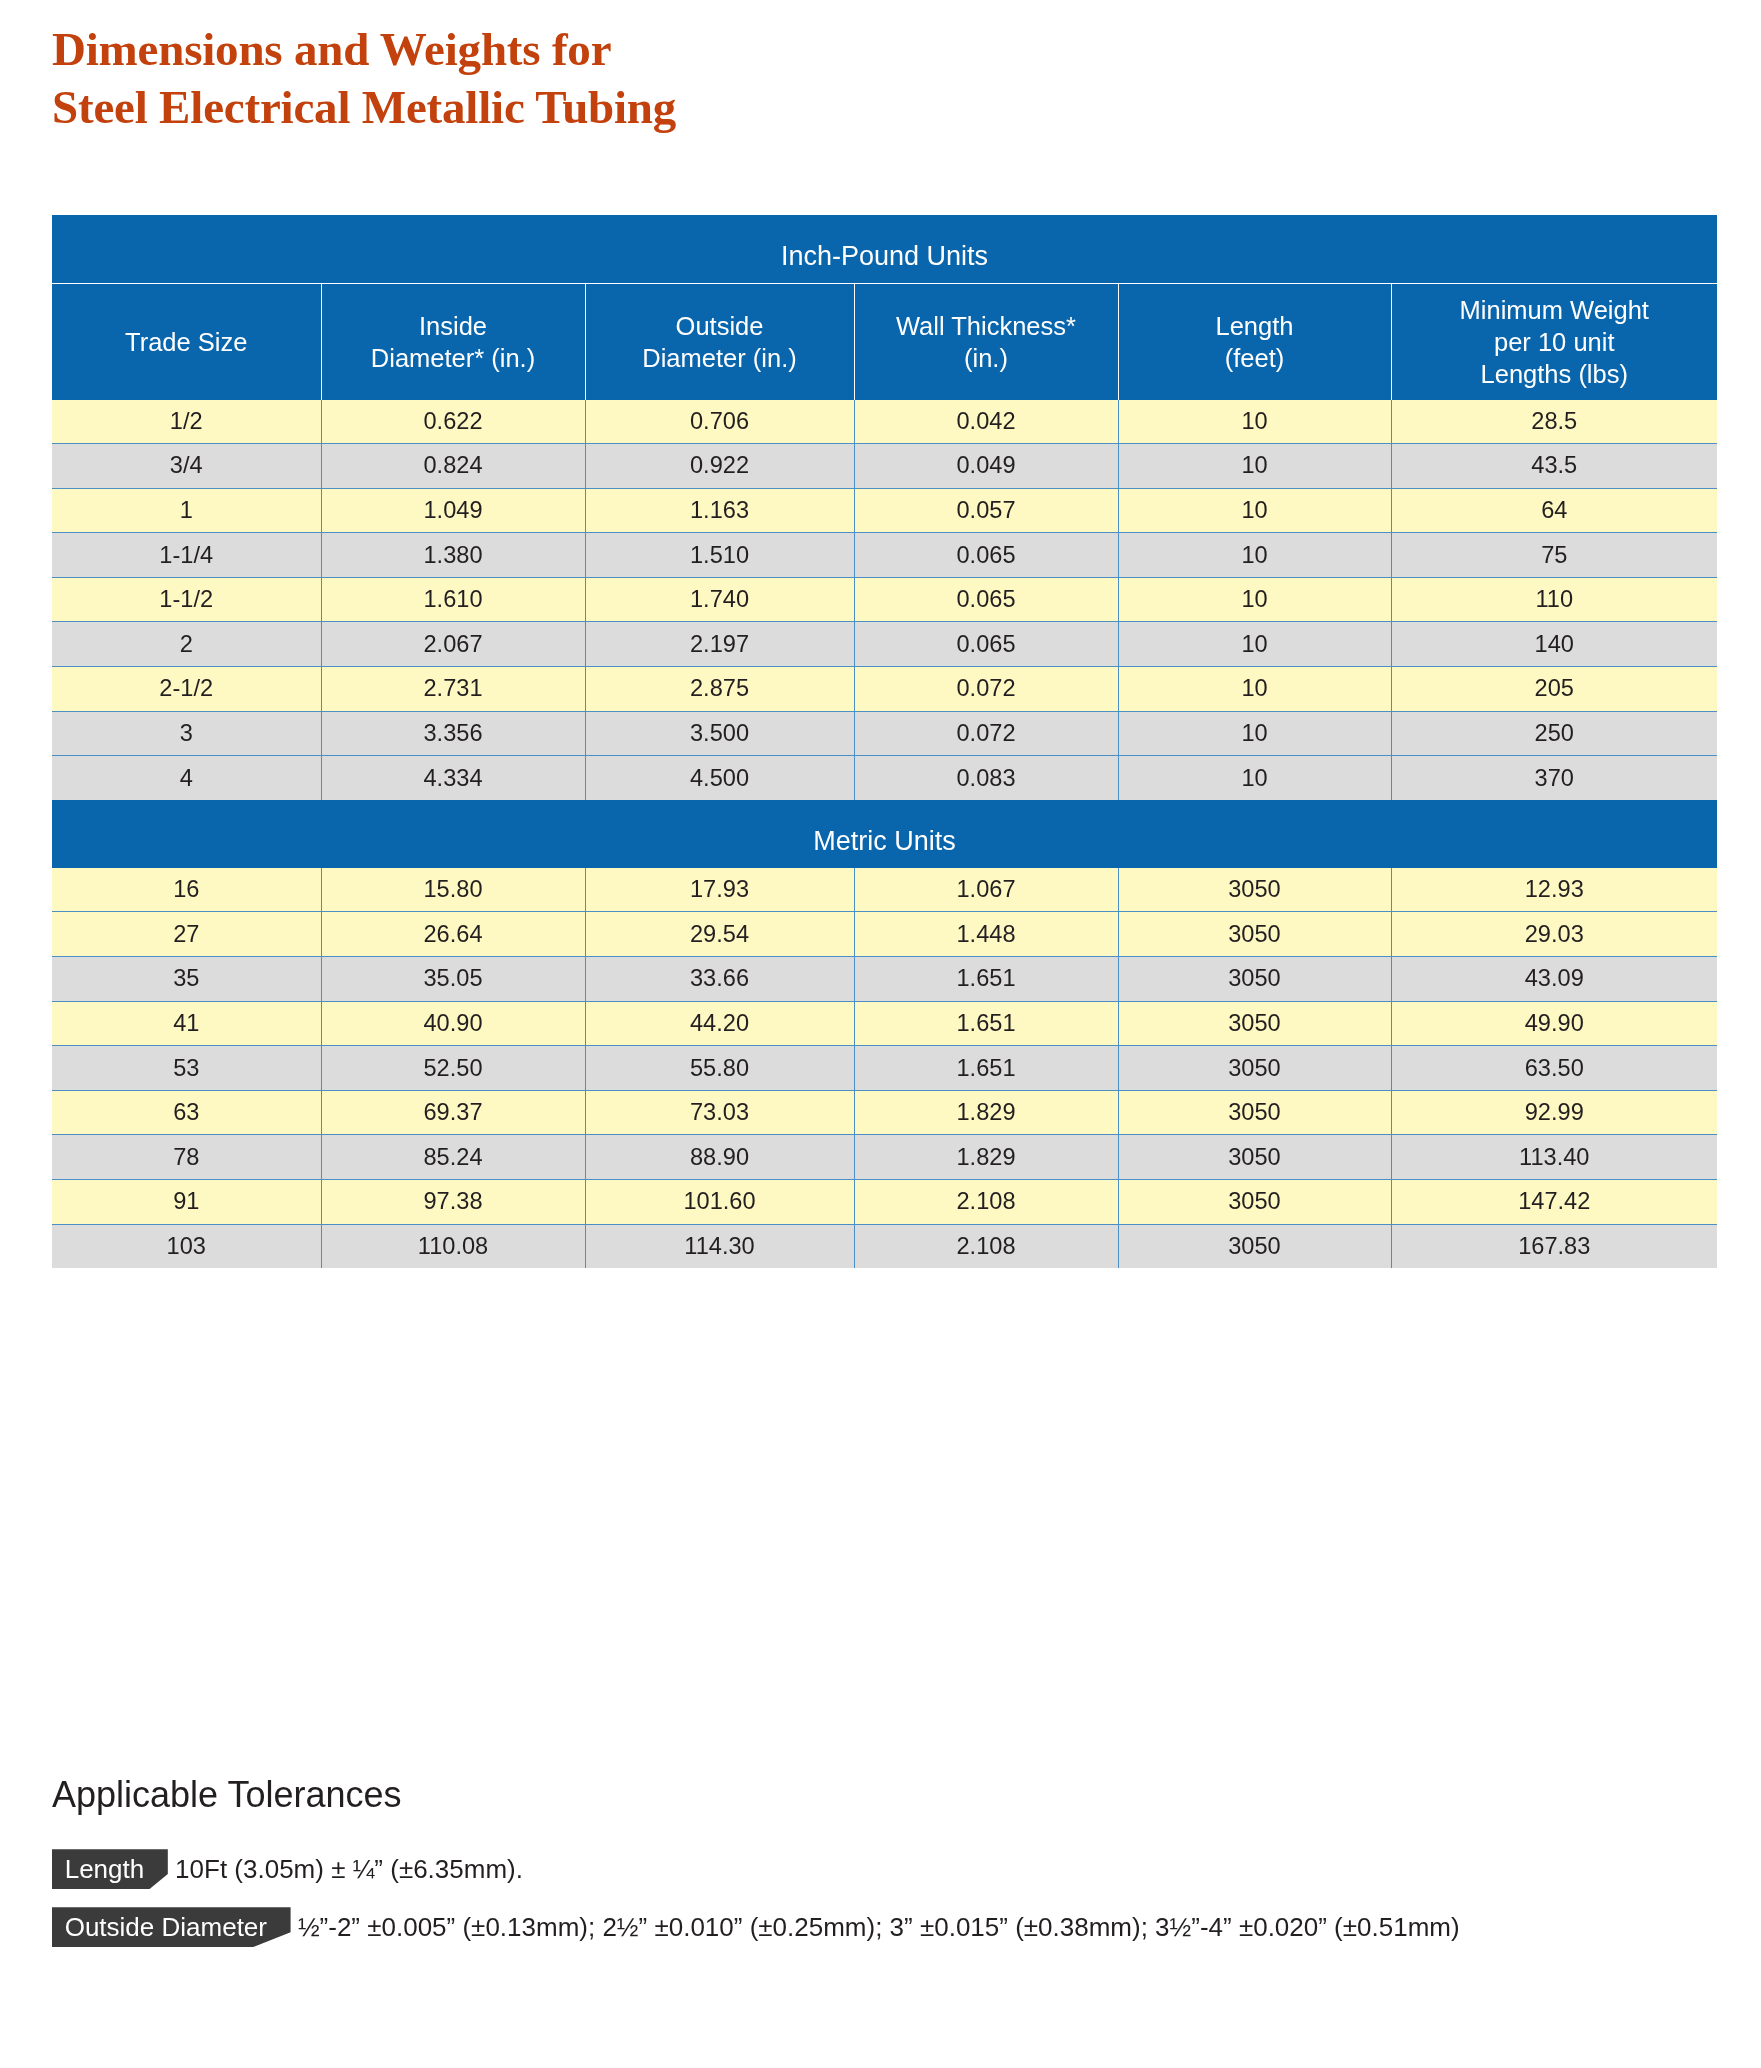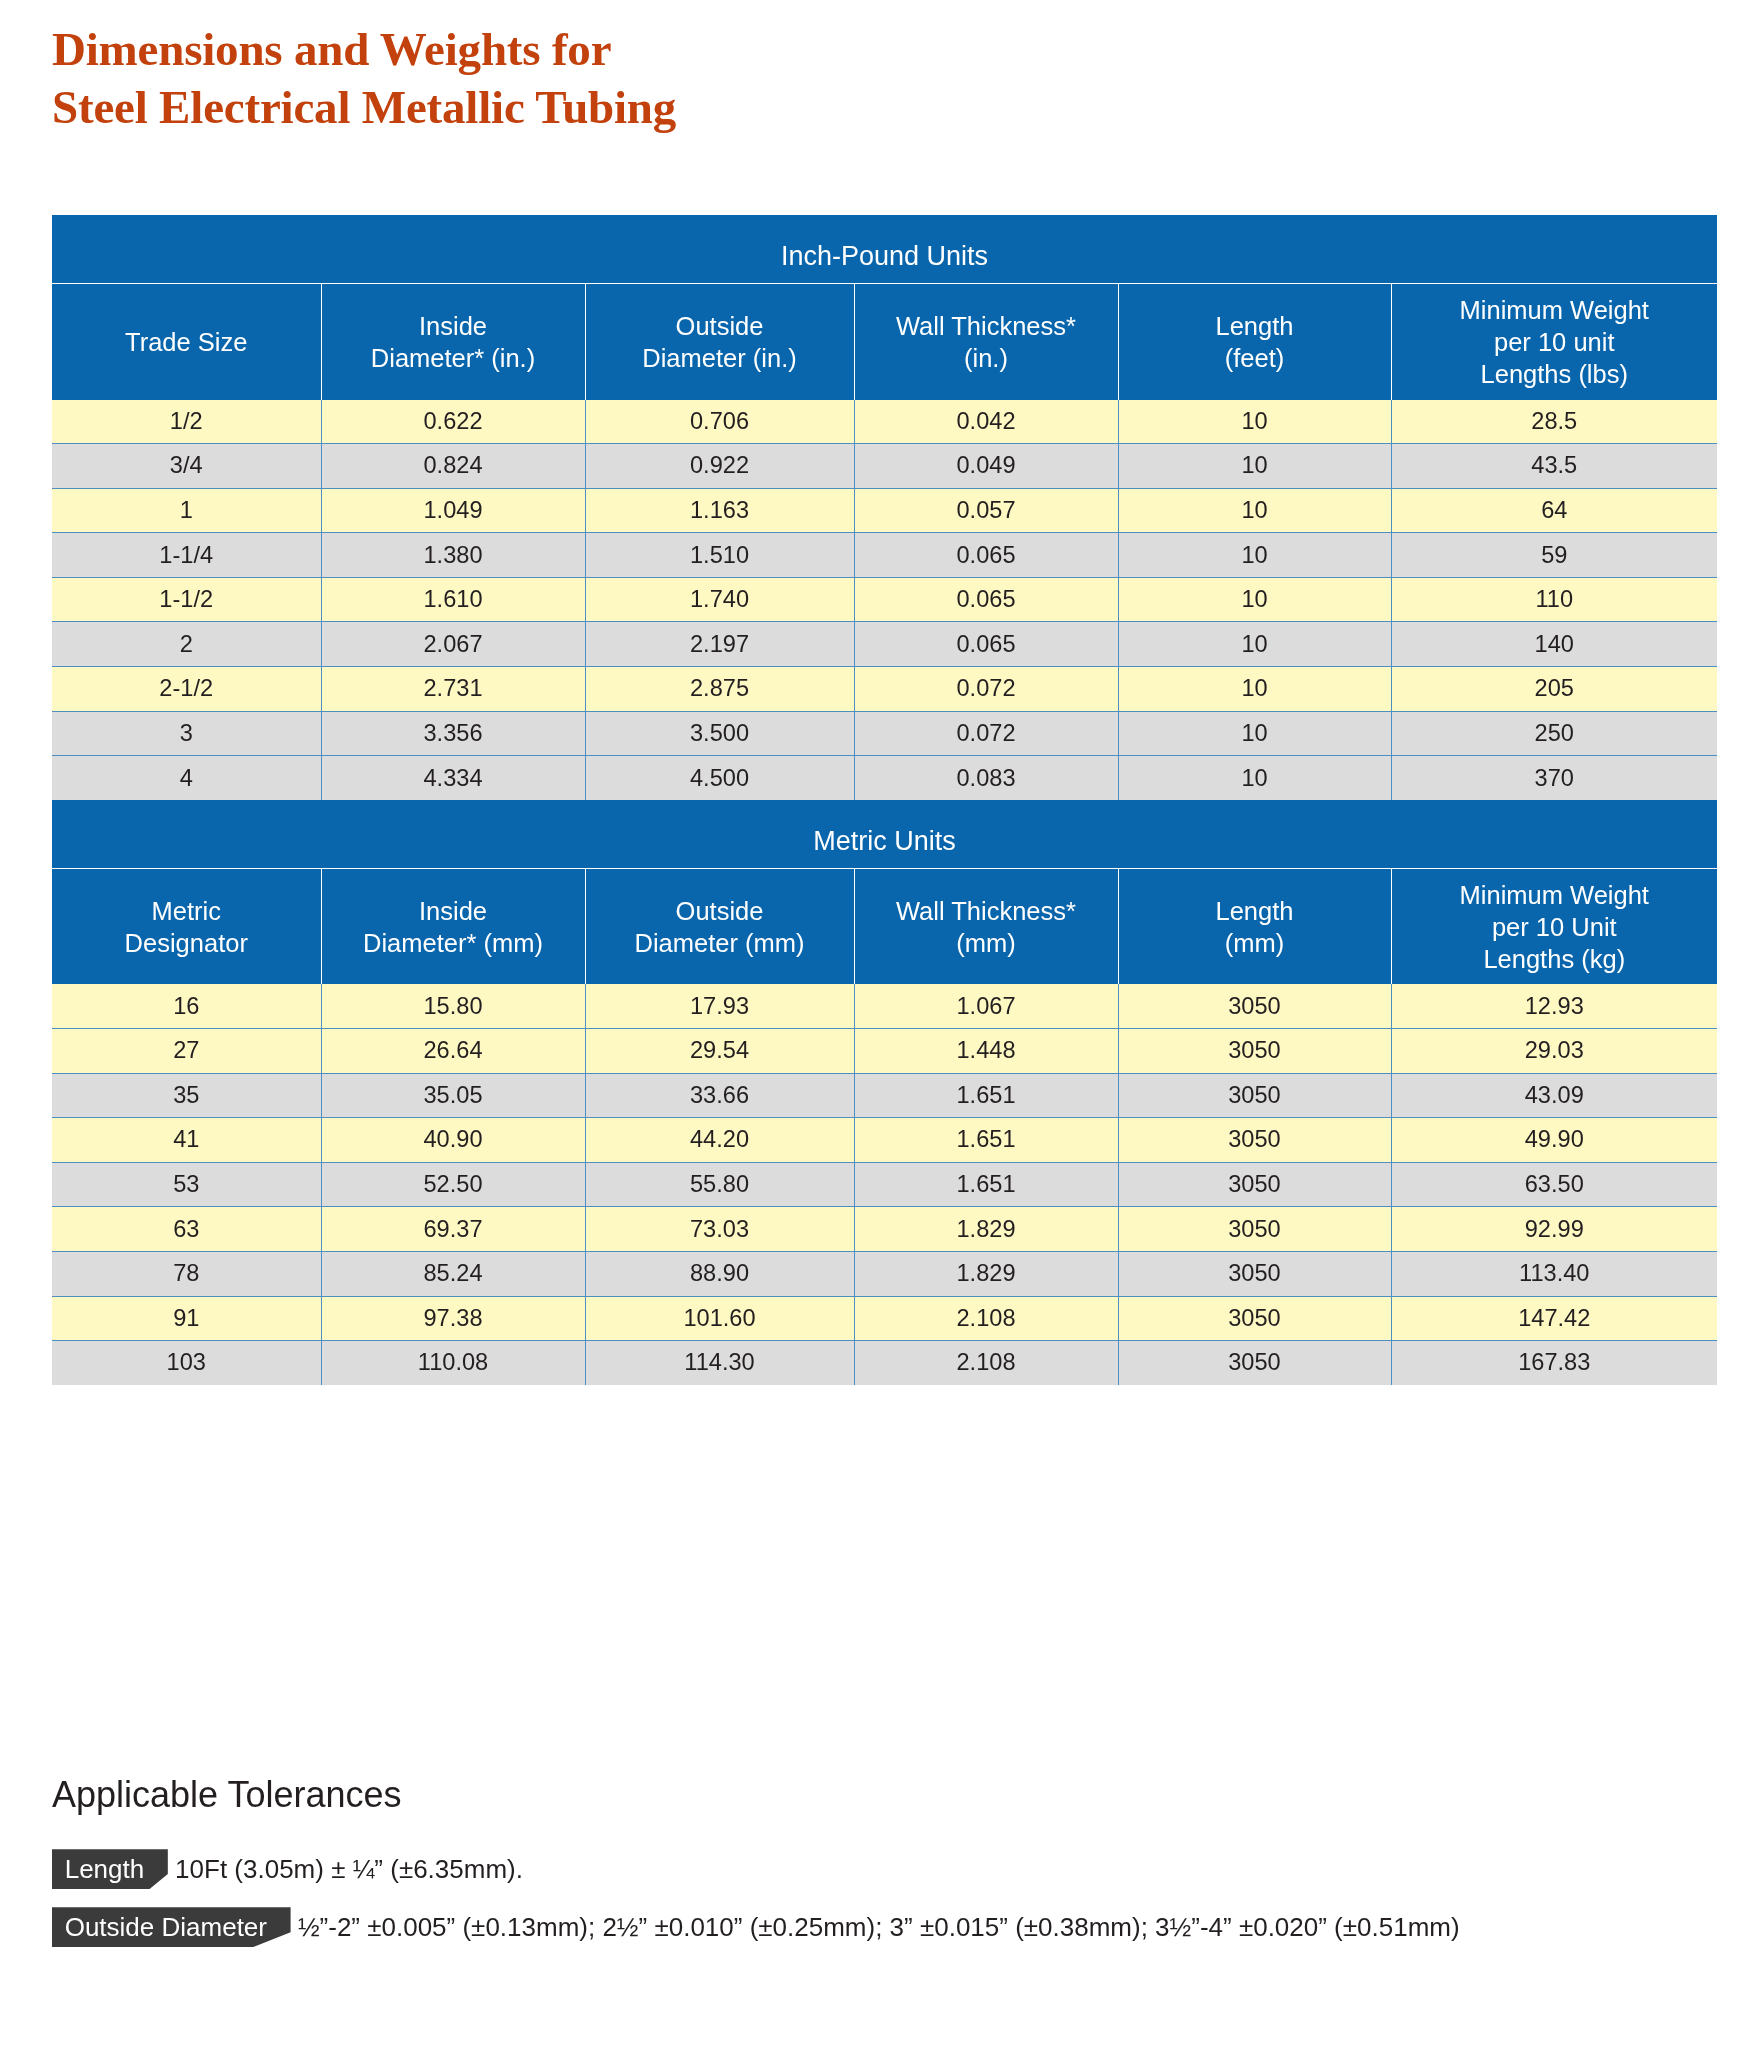--- a/index.html
+++ b/index.html
@@ -197,21 +197,21 @@
             <td>0.057</td>
             <td>10</td>
             <td>64</td>
           </tr>
           <tr class="data even">
             <td>1-1/4</td>
             <td>1.380</td>
             <td>1.510</td>
             <td>0.065</td>
             <td>10</td>
-            <td>59</td>
+            <td>75</td>
           </tr>
           <tr class="data odd">
             <td>1-1/2</td>
             <td>1.610</td>
             <td>1.740</td>
             <td>0.065</td>
             <td>10</td>
             <td>110</td>
           </tr>
           <tr class="data even">
@@ -241,28 +241,20 @@
           <tr class="data even last-of-section">
             <td>4</td>
             <td>4.334</td>
             <td>4.500</td>
             <td>0.083</td>
             <td>10</td>
             <td>370</td>
           </tr>
           <tr class="banner">
             <td colspan="6">Metric Units</td>
-          </tr>
-          <tr class="colhead">
-            <td>Metric<br>Designator</td>
-            <td>Inside<br>Diameter* (mm)</td>
-            <td>Outside<br>Diameter (mm)</td>
-            <td>Wall Thickness*<br>(mm)</td>
-            <td>Length<br>(mm)</td>
-            <td>Minimum Weight<br>per 10 Unit<br>Lengths (kg)</td>
           </tr>
           <tr class="data odd">
             <td>16</td>
             <td>15.80</td>
             <td>17.93</td>
             <td>1.067</td>
             <td>3050</td>
             <td>12.93</td>
           </tr>
           <tr class="data odd">

